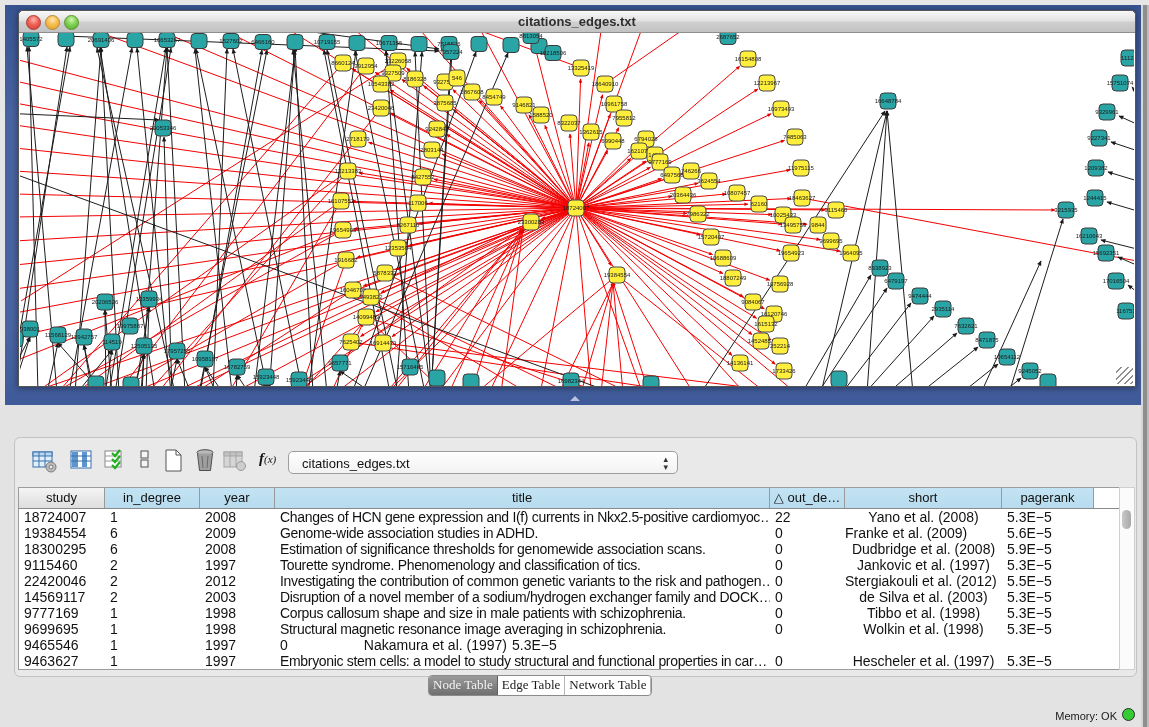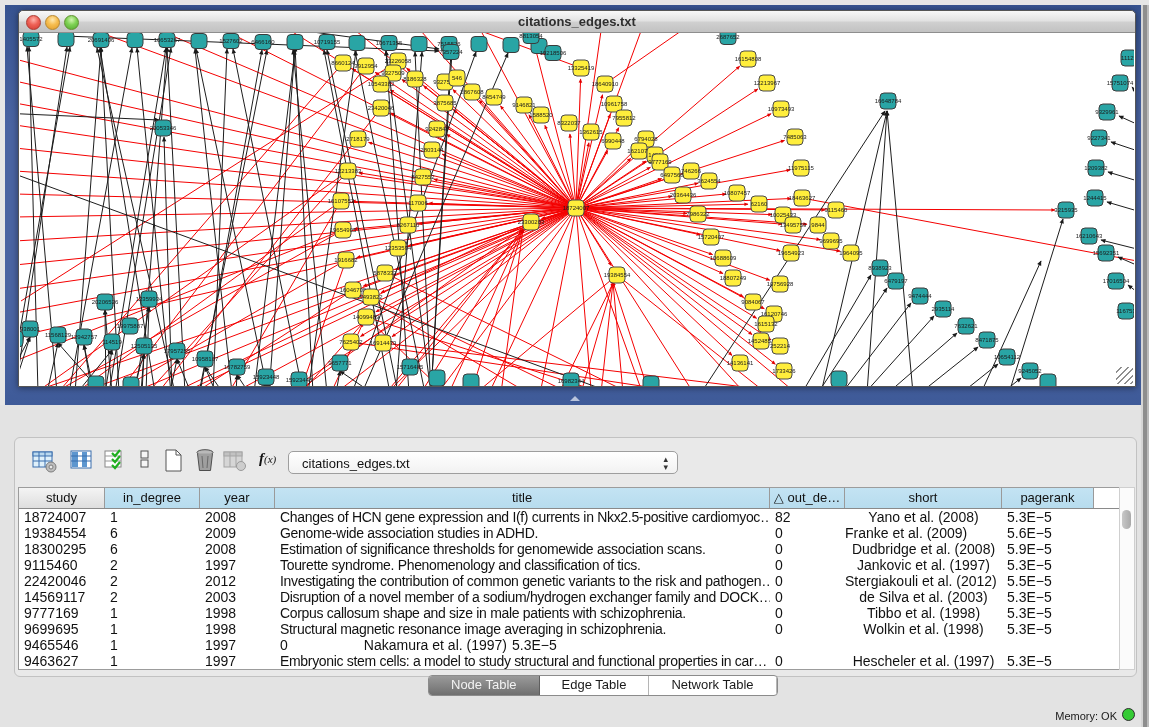--- a/index.html
+++ b/index.html
@@ -24,21 +24,21 @@
 .combo .ar{position:absolute;right:9px;top:3px;font-size:9px;color:#333;line-height:8px;text-align:center;}
 .tbl{position:absolute;left:3px;top:49px;width:1101px;background:#fff;border:1px solid #9c9c9c;border-right:none;}
 .thr{display:flex;height:20px;border-bottom:1px solid #8a8a8a;font-size:13px;color:#111;}
 .th{box-sizing:border-box;border-right:1px solid #9a9a9a;background:linear-gradient(180deg,#c3e3f3,#b7dcee);text-align:center;line-height:19px;overflow:hidden;white-space:nowrap;}
 .th.g{background:linear-gradient(180deg,#f4f4f4,#dedede);}
 .tr{display:flex;height:16px;font-size:14px;color:#111;}
 .td{box-sizing:border-box;padding-left:5px;overflow:hidden;white-space:nowrap;line-height:16px;}
 .sb{position:absolute;left:1104px;top:49px;width:14px;height:181px;background:#fbfbfb;border:1px solid #cfcfcf;}
 .sb .th2{position:absolute;left:2px;top:22px;width:9px;height:19px;background:linear-gradient(90deg,#c8c8c8,#a9a9a9);border-radius:5px;}
 .tabs{position:absolute;left:428px;top:270px;height:19px;display:flex;border:1px solid #8b8b8b;border-radius:4px;overflow:hidden;background:#fff;font-size:13px;}
-.tab{padding:0 22px;line-height:18px;color:#1a1a1a;border-right:1px solid #b5b5b5;}
+.tab{padding:0 4px;line-height:18px;color:#1a1a1a;border-right:1px solid #b5b5b5;font-family:Liberation Serif, serif;}
 .tab.sel{background:linear-gradient(180deg,#9a9a9a,#6f6f6f);color:#f3f3f3;border-right:1px solid #5f5f5f;}
 .mem{position:absolute;right:26px;top:305px;font-size:11px;color:#1a1a1a;}
 .memdot{position:absolute;right:8px;top:303px;width:11px;height:11px;border-radius:50%;background:#35cb35;border:1px solid #2e2e2e;}
 .redge{position:absolute;right:0;top:0;width:8px;height:727px;background:linear-gradient(90deg,#d6d6d6 0 2px,#8e8e8e 2px 6px,#bcbcbc 6px 8px);}
 .topstrip{position:absolute;left:0;top:0;width:1149px;height:5px;background:#e6e6e6;}
 .icon{position:absolute;top:10px;}
 </style></head><body>
 
 <div class="desktop">
  <div class="iframe">
@@ -642,21 +642,21 @@
           <div class="th" style="width:495px">title</div>
           <div class="th" style="width:75px">△ out_de…</div>
           <div class="th" style="width:157px">short</div>
           <div class="th" style="width:92px">pagerank</div>
         </div>
         <div class="tr">
           <div class="td" style="width:86px">18724007</div>
           <div class="td" style="width:95px">1</div>
           <div class="td" style="width:75px">2008</div>
           <div class="td" style="width:495px;letter-spacing:-0.32px">Changes of HCN gene expression and I(f) currents in Nkx2.5‑positive cardiomyoc…</div>
-          <div class="td" style="width:75px">82</div>
+          <div class="td" style="width:75px">22</div>
           <div class="td" style="width:157px;text-align:center;padding-left:0">Yano et al. (2008)</div>
           <div class="td" style="width:92px">5.3E−5</div>
         </div>
         <div class="tr">
           <div class="td" style="width:86px">19384554</div>
           <div class="td" style="width:95px">6</div>
           <div class="td" style="width:75px">2009</div>
           <div class="td" style="width:495px;letter-spacing:-0.32px">Genome‑wide association studies in ADHD.</div>
           <div class="td" style="width:75px">0</div>
           <div class="td" style="width:157px;text-align:left;padding-left:0">Franke et al. (2009)</div>

